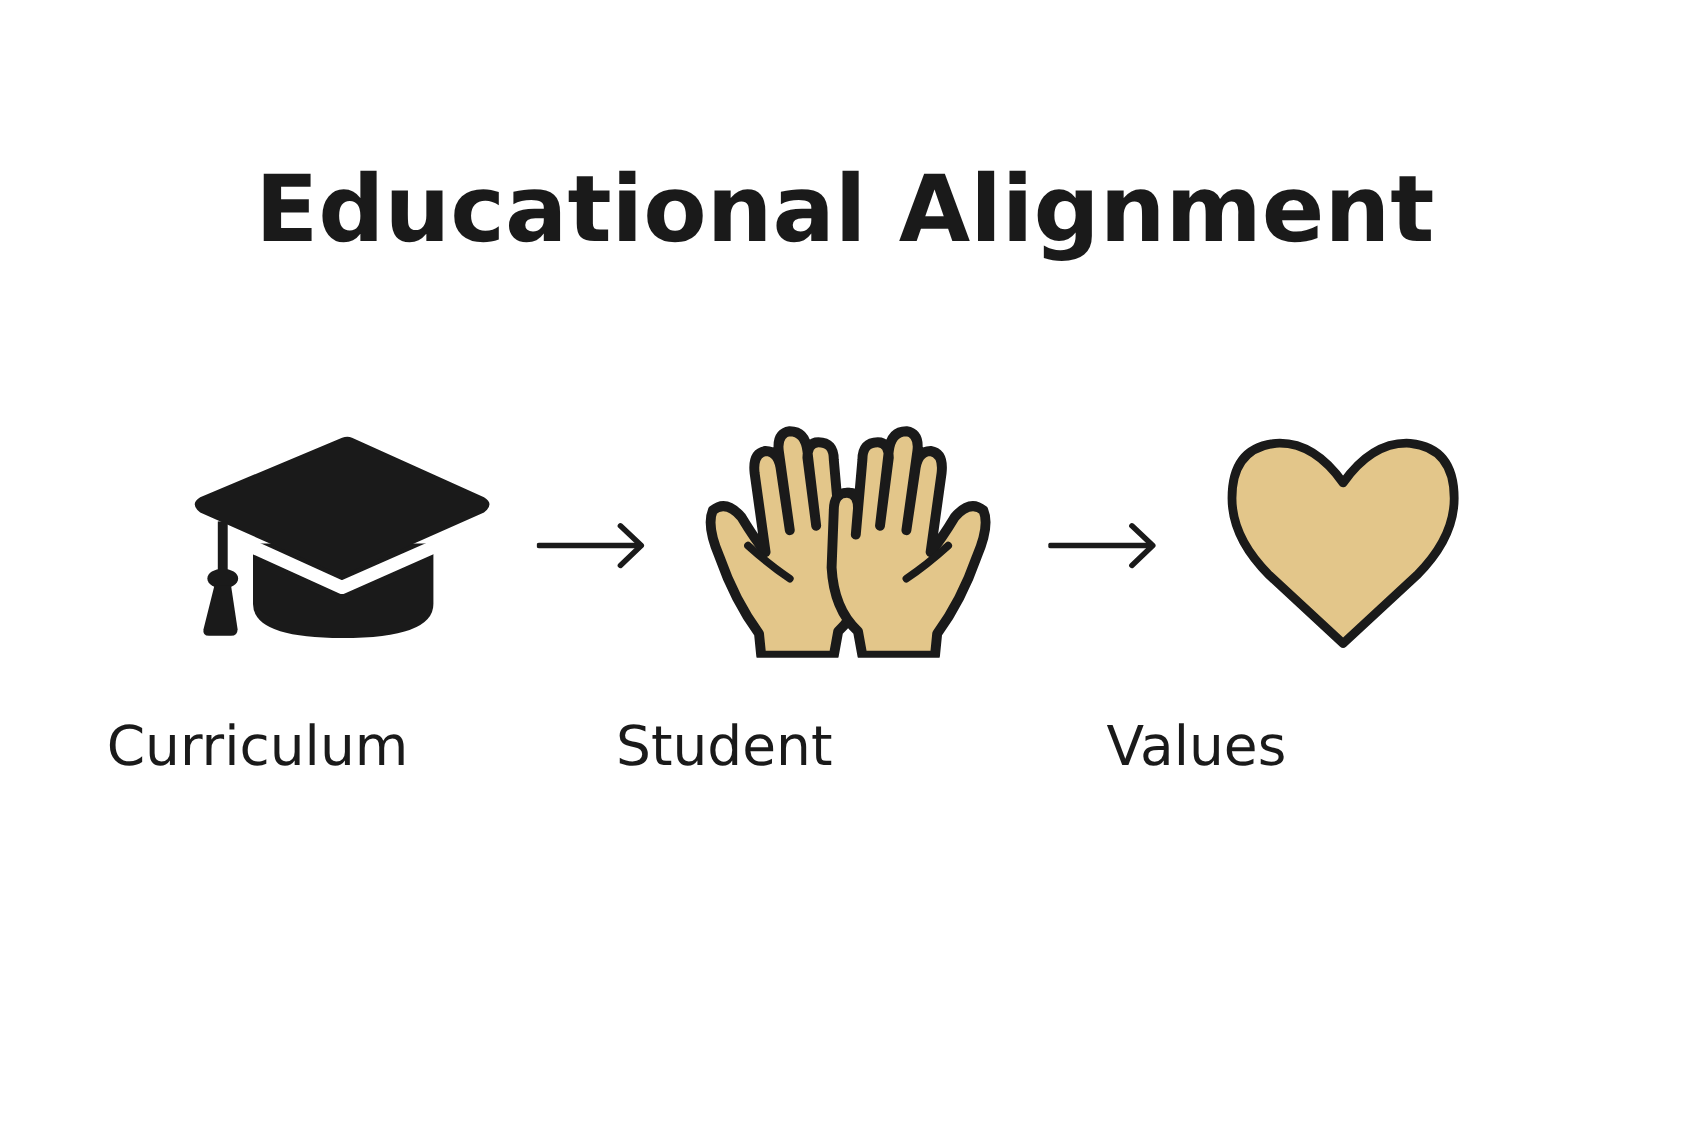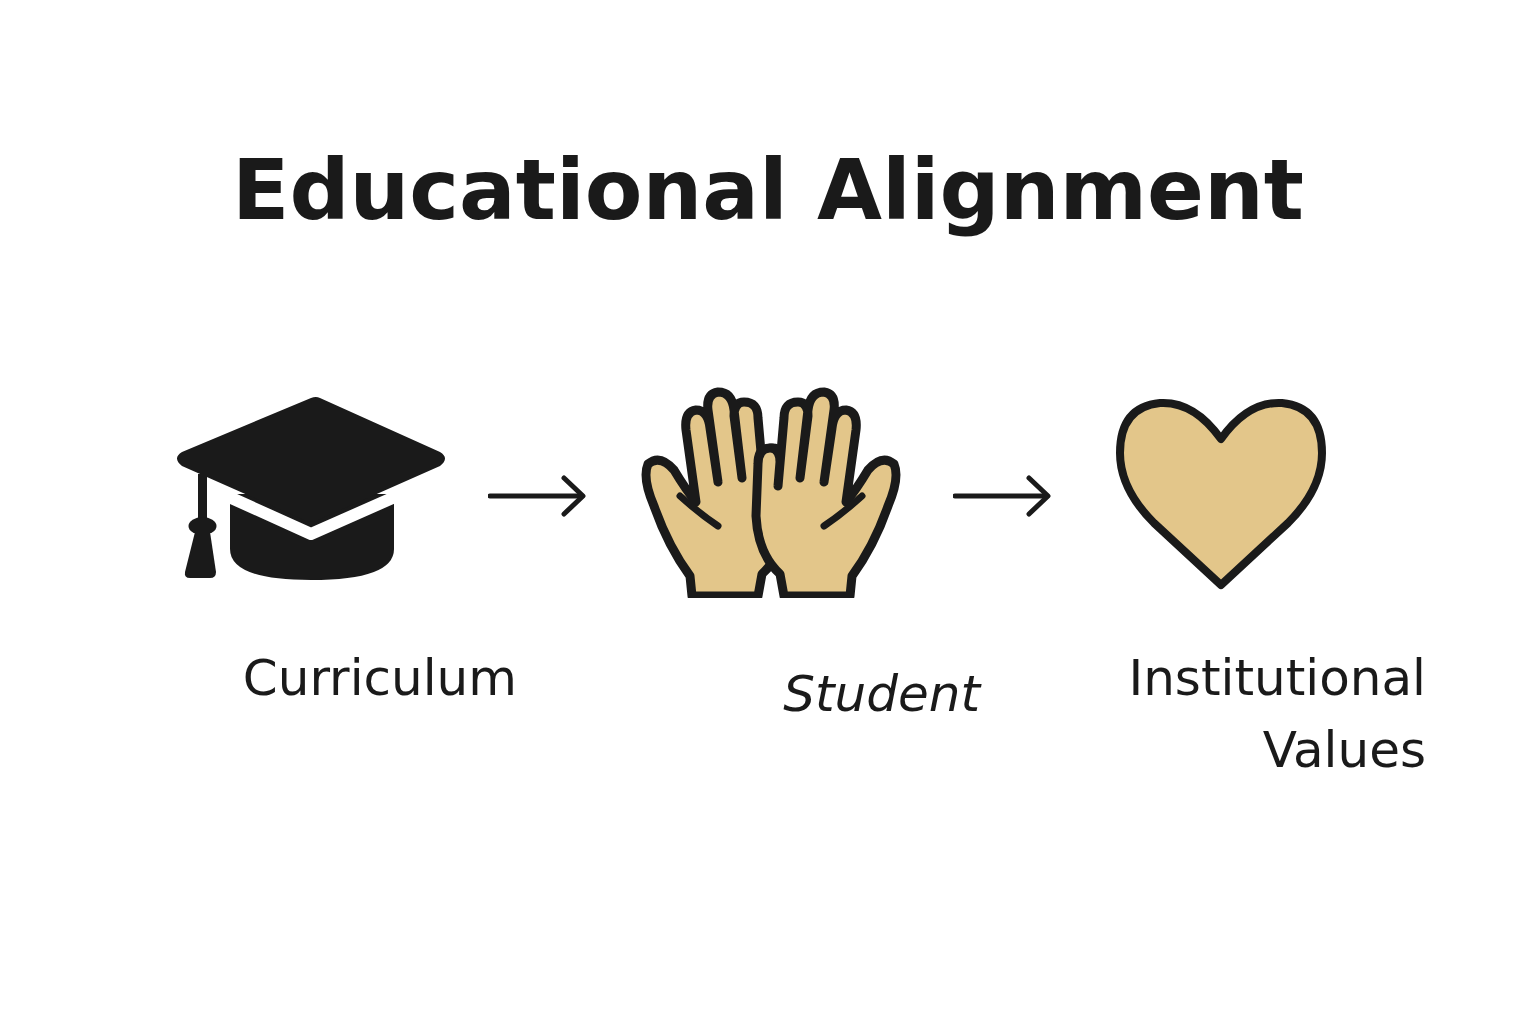--- a/index.html
+++ b/index.html
@@ -25,21 +25,21 @@
       font-weight: 700;
       letter-spacing: 0px;
       line-height: 1;
       color: #1a1a1a;
     }
     .icon {
       position: absolute;
     }
     .label {
       position: absolute;
-      text-align: right;
+      text-align: left;
       font-size: 50px;
       line-height: 72px;
       color: #1a1a1a;
       width: 420px;
     }
     .label span {
       display: block;
     }
     .arrow {
       position: absolute;
@@ -90,29 +90,28 @@
              L170 30 Q170 16 160 16 Q146 16 146 32 L140 100
              L142 76 Q142 62 132 62 Q120 62 120 78 L118 130
              Q120 168 142 188 L146 210 Z"></path>
   </g>
   <g fill="none" stroke="#1a1a1a" stroke-width="7" stroke-linecap="round">
     <path d="M42 110 Q62 128 80 140"></path>
     <path d="M224 110 Q204 128 186 140"></path>
   </g>
 </svg>
 
-<div class="label" style="left:560px; top:658px;font-style:italic;">
+<div class="label" style="left:560px; top:642px;">
   <span>Student</span>
 </div>
 
 <svg class="arrow" style="left:953px; top:474px;" width="100" height="44" viewBox="0 0 100 44">
   <line x1="2" y1="22" x2="94" y2="22" stroke="#1a1a1a" stroke-width="5" stroke-linecap="round"></line>
   <polyline points="76,4 95,22 76,40" fill="none" stroke="#1a1a1a" stroke-width="5" stroke-linecap="round" stroke-linejoin="round"></polyline>
 </svg>
 
 <svg class="icon" style="left:1114px; top:397px;" width="214" height="194" viewBox="0 0 214 194">
   <path d="M107 42 Q80 4 46 6 Q6 10 6 56 Q6 92 40 126 L107 188 L174 126 Q208 92 208 56 Q208 10 168 6 Q134 4 107 42 Z" fill="#E3C68A" stroke="#1a1a1a" stroke-width="8" stroke-linejoin="round"></path>
 </svg>
 
 <div class="label" style="left:1006px; top:642px;">
-  <span>Institutional</span>
   <span>Values</span>
 </div>
 
 </body></html>

